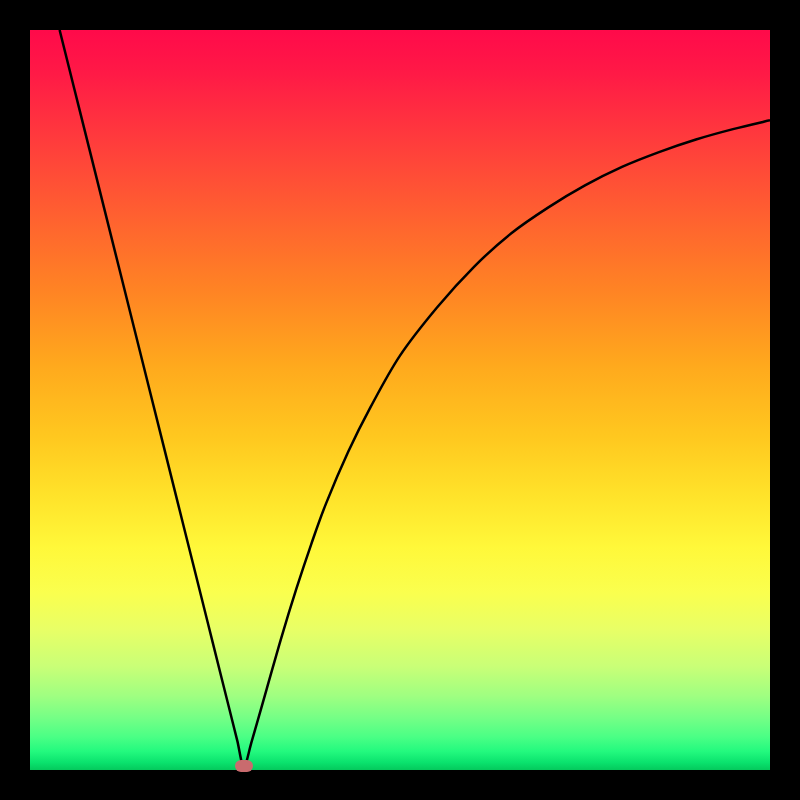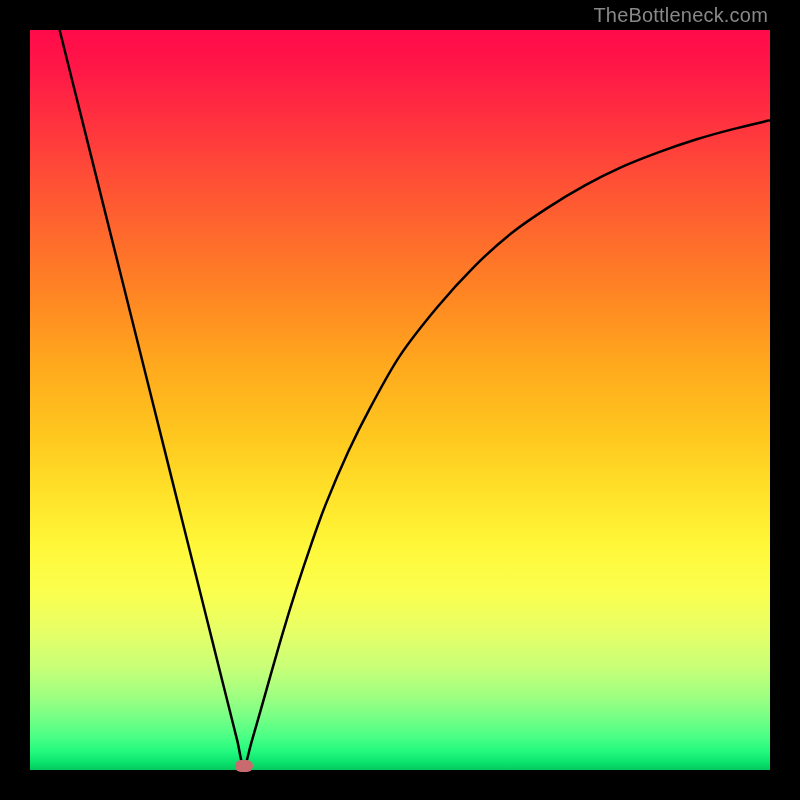--- a/index.html
+++ b/index.html
@@ -73,14 +73,13 @@
 
 <div class="container">
 
   <div class="plot-area">
     <svg class="curve" viewBox="0 0 740 740" preserveAspectRatio="none">
       <path id="curve-path" d="M 29.6 0 C 32.06666666666667 9.866666666666655 39.46666666666667 39.4666666666666 44.4 59.19999999999993 C 49.33333333333333 78.93333333333327 54.266666666666666 98.66666666666663 59.2 118.39999999999998 C 64.13333333333334 138.13333333333333 69.06666666666666 157.8666666666667 74 177.60000000000002 C 78.93333333333334 197.33333333333334 83.86666666666666 217.06666666666663 88.8 236.79999999999995 C 93.73333333333333 256.5333333333333 98.66666666666667 276.26666666666665 103.60000000000001 296 C 108.53333333333335 315.73333333333335 113.46666666666667 335.46666666666664 118.4 355.2 C 123.33333333333334 374.93333333333334 128.26666666666665 394.66666666666663 133.2 414.4 C 138.13333333333333 434.1333333333333 143.06666666666666 453.8666666666667 148 473.6 C 152.93333333333334 493.33333333333337 157.86666666666667 513.0666666666666 162.8 532.8 C 167.73333333333335 552.5333333333333 172.66666666666666 572.2666666666667 177.6 592 C 182.53333333333333 611.7333333333333 188.7 636.4000000000001 192.4 651.2 C 196.10000000000002 666 197.33333333333334 670.9333333333333 199.8 680.8 C 202.26666666666668 690.6666666666666 204.85666666666668 701.15 207.20000000000002 710.4 C 209.54333333333335 719.65 211.39333333333332 736.3 213.85999999999999 736.3 C 216.32666666666665 736.3 218.17666666666668 723.3499999999999 222 710.4 C 225.82333333333332 697.45 231.86666666666667 675.8666666666667 236.8 658.6 C 241.73333333333335 641.3333333333334 246.66666666666669 623.4499999999999 251.60000000000002 606.8 C 256.53333333333336 590.15 261.46666666666664 574.1166666666667 266.4 558.7 C 271.3333333333333 543.2833333333334 276.26666666666665 528.4833333333333 281.2 514.3 C 286.1333333333333 500.1166666666666 289.8333333333333 489.01666666666665 296 473.6 C 302.1666666666667 458.1833333333334 310.79999999999995 437.83333333333337 318.2 421.8 C 325.6 405.76666666666665 331.7666666666667 393.4333333333334 340.40000000000003 377.40000000000003 C 349.03333333333336 361.3666666666667 358.9 342.25 370 325.59999999999997 C 381.1 308.94999999999993 394.66666666666674 292.3 407.00000000000006 277.5 C 419.33333333333337 262.7 431.6666666666667 249.1333333333333 444 236.79999999999995 C 456.3333333333333 224.4666666666666 468.6666666666667 213.36666666666665 481 203.5 C 493.3333333333333 193.63333333333335 505.6666666666667 185.6166666666667 518 177.60000000000002 C 530.3333333333334 169.58333333333334 542.6666666666666 162.1833333333333 555 155.39999999999998 C 567.3333333333334 148.61666666666665 579.6666666666666 142.45000000000007 592 136.9000000000001 C 604.3333333333334 131.3500000000001 616.6666666666666 126.66333333333337 629 122.10000000000002 C 641.3333333333334 117.53666666666668 653.6666666666666 113.34333333333332 666 109.51999999999998 C 678.3333333333334 105.69666666666664 690.6666666666666 102.36666666666663 703 99.15999999999997 C 715.3333333333334 95.9533333333333 733.8333333333334 91.75999999999998 740 90.27999999999997" fill="none" stroke="#000" stroke-width="2.5"></path>
     </svg>
     <div class="marker" id="min-marker" style="left: 213.86px; top: 736.3px;"></div>
   </div>
 
-  <div class="attribution">TheBottleneck.com</div>
 </div>
 
 </body></html>

